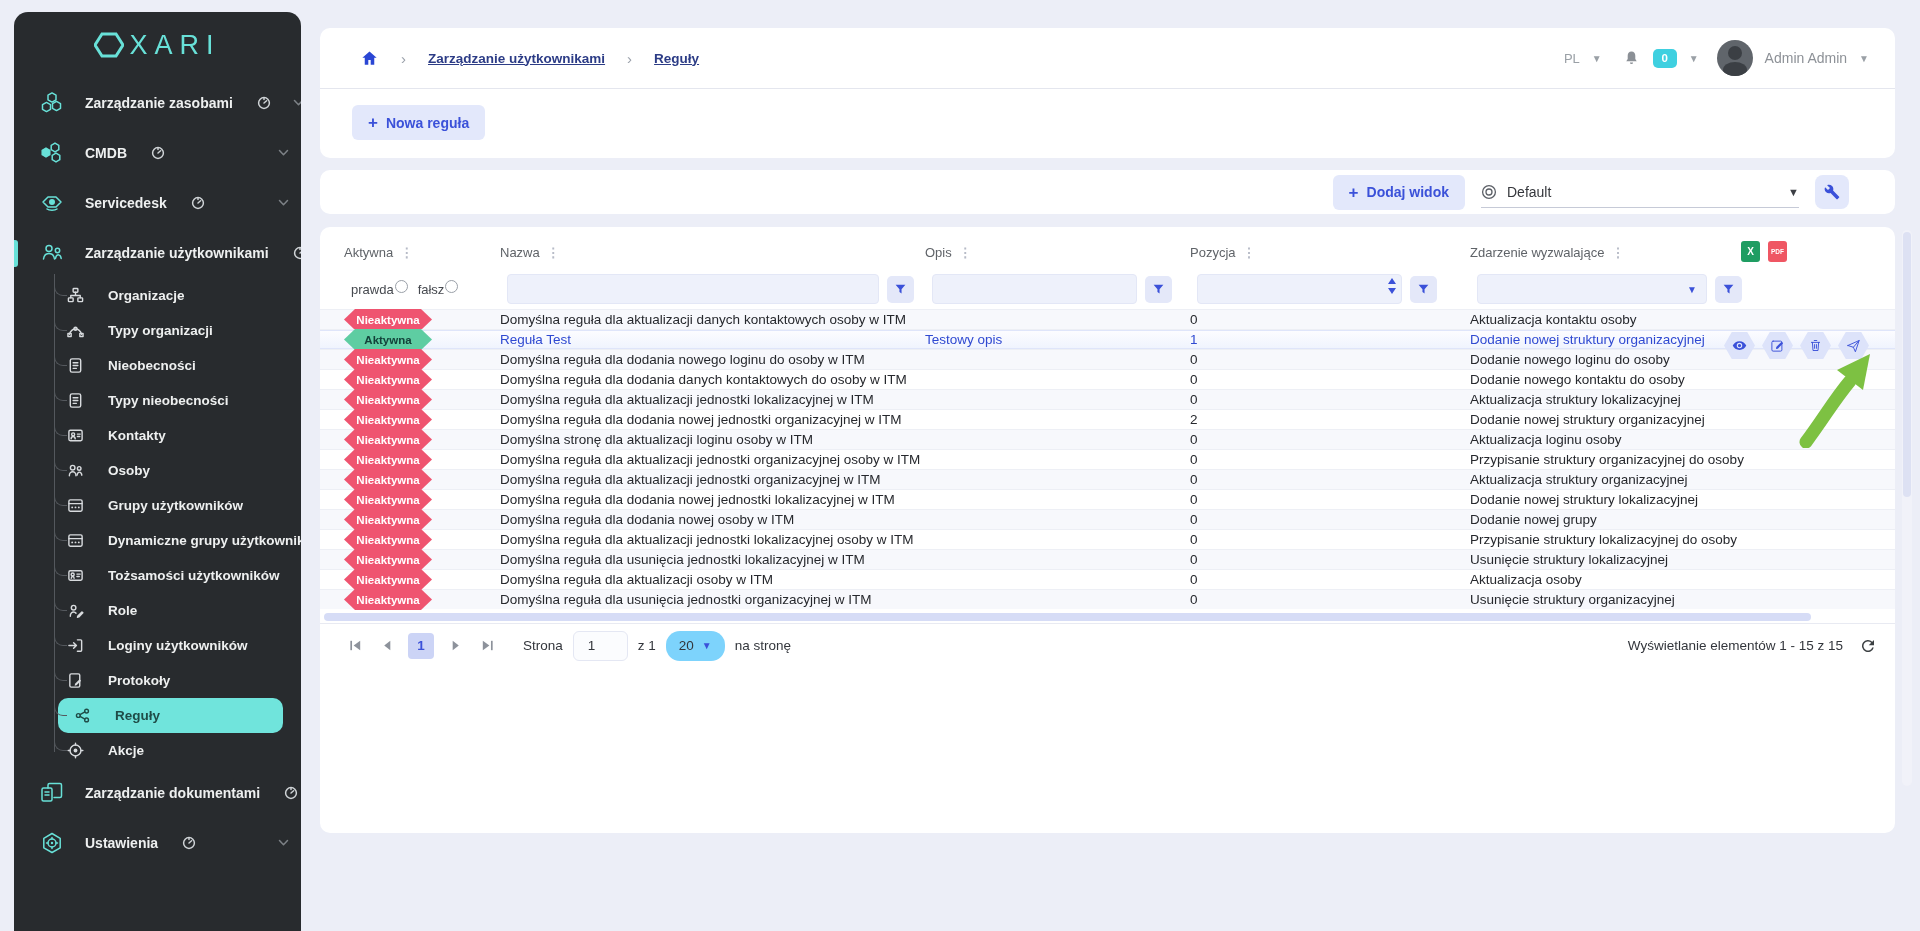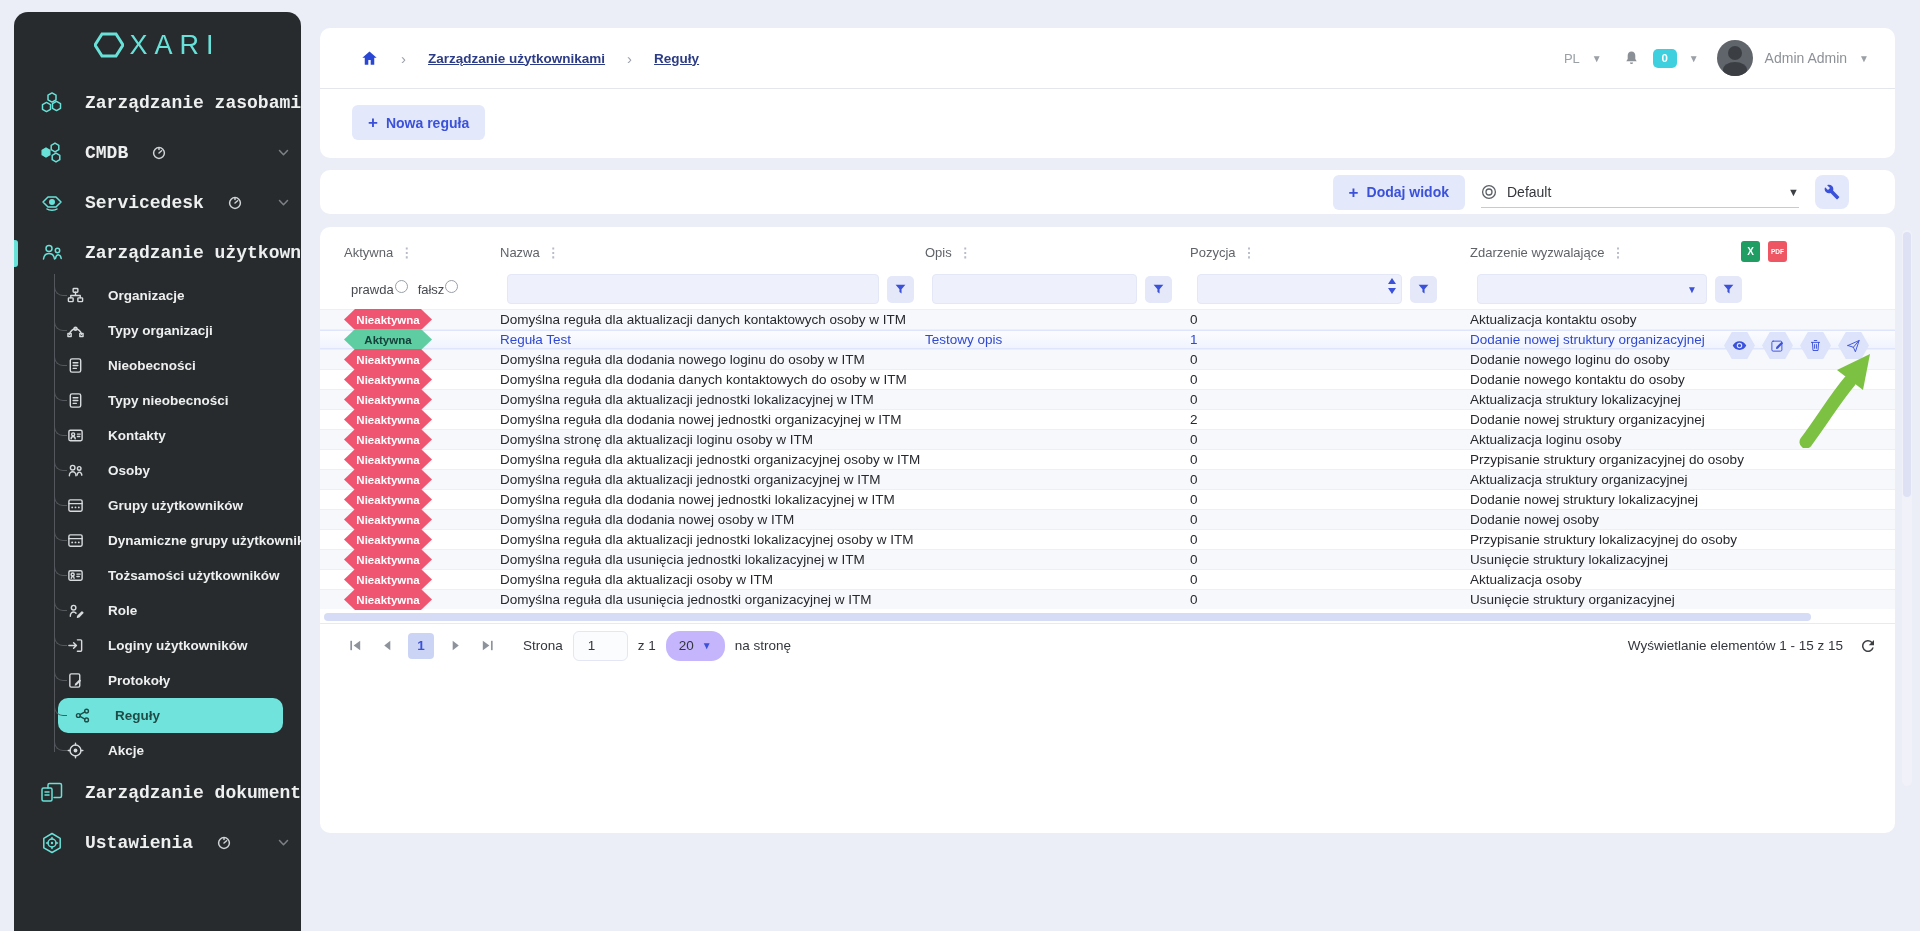--- a/index.html
+++ b/index.html
@@ -14,21 +14,21 @@
   .icon svg{width:100%;height:100%;}
 
   
   .sidebar{position:absolute;left:14px;top:12px;width:287px;height:919px;background:var(--sidebar-bg);
     border-radius:14px 14px 0 0;overflow:hidden;}
   .logo{height:66px;display:flex;align-items:center;justify-content:center;gap:5px;color:var(--accent-teal);}
   .logo-hex{width:30px;height:30px;color:var(--accent-teal);}
   .logo-text{font-size:27px;letter-spacing:7px;font-weight:400;}
   .side-item{height:50px;display:flex;align-items:center;gap:22px;padding:0 12px 0 25px;position:relative;cursor:pointer;}
   .side-item .ticon{width:26px;height:26px;flex:0 0 26px;color:var(--accent-teal);}
-  .side-item .lbl{color:#eef0f0;font-size:18px;font-weight:600;white-space:nowrap;margin-left:-2px;font-family:Liberation Mono, monospace;}
+  .side-item .lbl{color:#eef0f0;font-size:14px;font-weight:600;white-space:nowrap;margin-left:-2px;}
   .side-item .gauge{width:14px;height:14px;color:#cfd3d6;flex:0 0 14px;margin-left:2px;}
   .side-item .chev{width:11px;height:8px;color:#7c8186;margin-left:auto;flex:0 0 11px;}
   .side-item.active-section::before{content:"";position:absolute;left:0;top:12px;width:4px;height:27px;
     background:var(--accent-teal);border-radius:0 3px 3px 0;}
   .side-children{position:relative;}
   .side-children::before{content:"";position:absolute;left:40px;top:-4px;bottom:16px;width:1px;background:#54585d;}
   .side-sub{height:35px;position:relative;cursor:pointer;}
   .side-sub .branch{position:absolute;left:40px;top:calc(50% - 11px);width:13px;height:11px;
     border-left:1px solid #54585d;border-bottom:1px solid #54585d;border-bottom-left-radius:9px;}
   .sub-inner{display:flex;align-items:center;gap:24px;height:100%;padding-left:53px;}
@@ -126,21 +126,21 @@
 
   .pager{height:44px;border-top:1px solid #e8eaf2;display:flex;align-items:center;padding:0 18px 0 24px;gap:10px;
     font-size:13.5px;color:#33363c;}
   .pgbtn{width:22px;height:22px;border:none;background:transparent;display:flex;align-items:center;justify-content:center;cursor:pointer;}
   .pgbtn .icon{width:15px;height:15px;color:#8d929b;}
   .pgcur{width:26px;height:26px;border-radius:4px;background:#ccd4f6;color:var(--accent-blue);font-weight:700;font-size:13.5px;
     display:flex;align-items:center;justify-content:center;cursor:pointer;}
   .pg-label{margin-left:15px;}
   .pg-input{width:55px;height:30px;border:1px solid #e4e7f3;border-radius:6px;background:#fbfcfe;font-size:13.5px;
     padding-left:14px;color:#33363c;font-family:"Liberation Sans",sans-serif;}
-  .pg-size{width:59px;height:30px;border-radius:14px;background:#c4b5fd;display:flex;align-items:center;
+  .pg-size{width:59px;height:30px;border-radius:14px;background:#7dd3fc;display:flex;align-items:center;
     justify-content:center;gap:8px;color:#33363c;cursor:pointer;}
   .pg-size .vc{color:var(--accent-blue);font-size:10px;}
   .pg-info{margin-left:auto;display:flex;align-items:center;gap:16px;color:#33363c;}
   .refresh{width:18px;height:18px;color:#3c4043;cursor:pointer;}
 
   .vscroll{position:absolute;left:1902px;top:230px;width:10px;height:556px;background:#f1f2f9;border-radius:5px;}
   .vscroll .vthumb{position:absolute;left:1px;top:2px;width:8px;height:265px;background:#dde1f3;border-radius:4px;cursor:pointer;}
 
   .annot{position:absolute;left:1790px;top:346px;width:110px;height:102px;pointer-events:none;z-index:50;}
 </style>
@@ -740,21 +740,21 @@
         <span class="cell">0</span>
         <span class="cell">Dodanie nowej struktury lokalizacyjnej</span>
       </div>
       <div class="tgrid trow">
         <span class="cell">
           <span class="badge red">Nieaktywna</span>
         </span>
         <span class="cell">Domyślna reguła dla dodania nowej osoby w ITM</span>
         <span class="cell"></span>
         <span class="cell">0</span>
-        <span class="cell">Dodanie nowej osoby</span>
+        <span class="cell">Dodanie nowej grupy</span>
       </div>
       <div class="tgrid trow">
         <span class="cell">
           <span class="badge red">Nieaktywna</span>
         </span>
         <span class="cell">Domyślna reguła dla aktualizacji jednostki lokalizacyjnej osoby w ITM</span>
         <span class="cell"></span>
         <span class="cell">0</span>
         <span class="cell">Przypisanie struktury lokalizacyjnej do osoby</span>
       </div>

